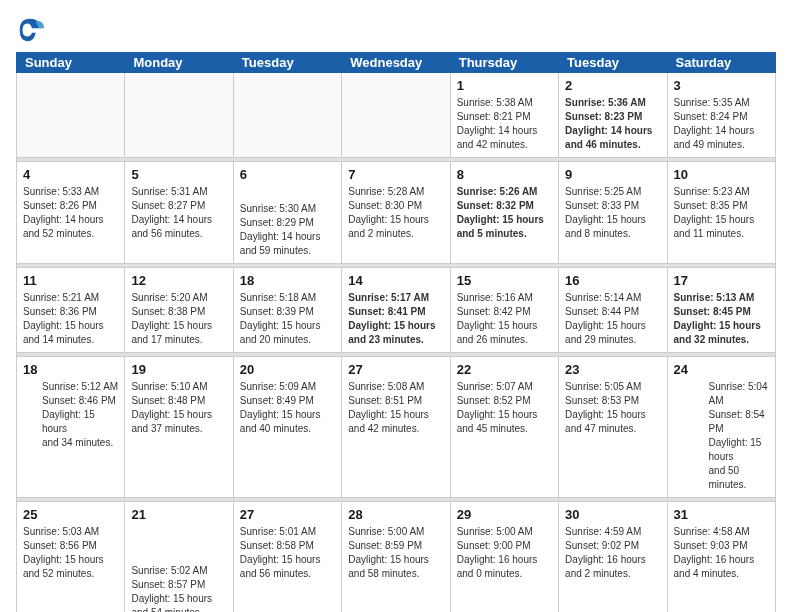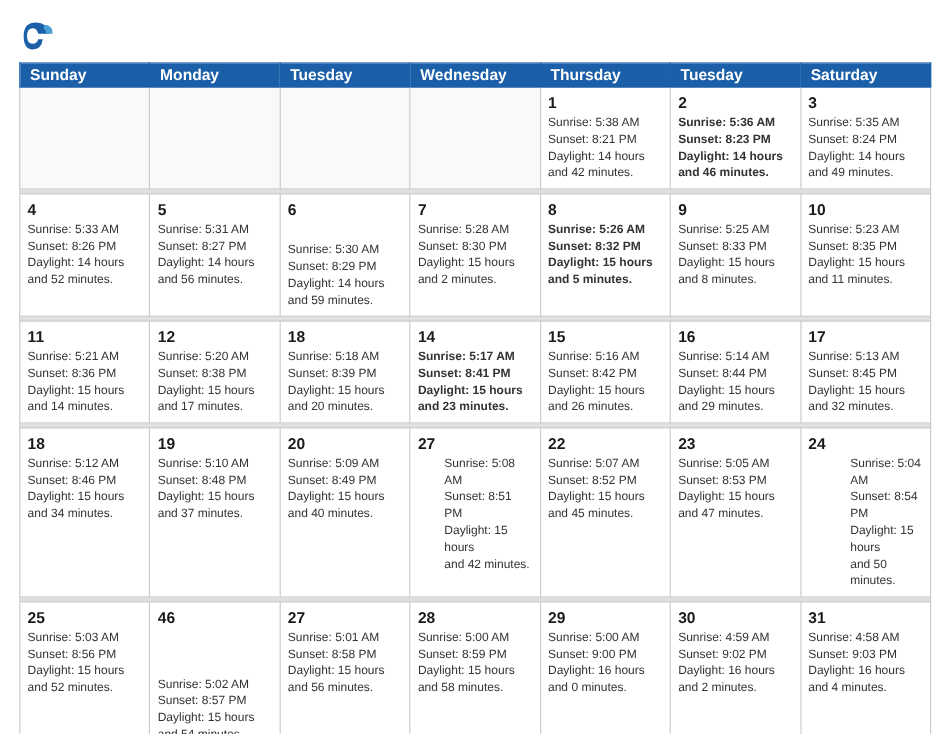--- a/index.html
+++ b/index.html
@@ -238,54 +238,54 @@
         </td>
         <td>
           <span class="day-number">16</span>
           <div class="day-info" style="white-space: pre-line;">Sunrise: 5:14 AM
 Sunset: 8:44 PM
 Daylight: 15 hours
 and 29 minutes.</div>
         </td>
         <td>
           <span class="day-number">17</span>
-          <div class="day-info" style="white-space: pre-line;">Sunrise: 5:13 AM
+          <div class="day-info" style="white-space: pre-line; font-weight: bold;">Sunrise: 5:13 AM
 Sunset: 8:45 PM
 Daylight: 15 hours
 and 32 minutes.</div>
         </td>
       </tr>
       <tr>
         <td colspan="7" style="background: rgb(224, 224, 224); height: 4px; padding: 0px;"></td>
       </tr>
       <tr>
         <td>
           <span class="day-number">18</span>
-          <div class="day-info" style="white-space: pre-line;">Sunrise: 5:12 AM
+          <div class="day-info" style="white-space: pre-line; margin-left: 19px;">Sunrise: 5:12 AM
 Sunset: 8:46 PM
 Daylight: 15 hours
 and 34 minutes.</div>
         </td>
         <td>
           <span class="day-number">19</span>
           <div class="day-info" style="white-space: pre-line;">Sunrise: 5:10 AM
 Sunset: 8:48 PM
 Daylight: 15 hours
 and 37 minutes.</div>
         </td>
         <td>
           <span class="day-number">20</span>
           <div class="day-info" style="white-space: pre-line;">Sunrise: 5:09 AM
 Sunset: 8:49 PM
 Daylight: 15 hours
 and 40 minutes.</div>
         </td>
         <td>
           <span class="day-number">27</span>
-          <div class="day-info" style="white-space: pre-line; margin-left: 22px;">Sunrise: 5:08 AM
+          <div class="day-info" style="white-space: pre-line;">Sunrise: 5:08 AM
 Sunset: 8:51 PM
 Daylight: 15 hours
 and 42 minutes.</div>
         </td>
         <td>
           <span class="day-number">22</span>
           <div class="day-info" style="white-space: pre-line;">Sunrise: 5:07 AM
 Sunset: 8:52 PM
 Daylight: 15 hours
 and 45 minutes.</div>
@@ -310,21 +310,21 @@
       </tr>
       <tr>
         <td>
           <span class="day-number">25</span>
           <div class="day-info" style="white-space: pre-line;">Sunrise: 5:03 AM
 Sunset: 8:56 PM
 Daylight: 15 hours
 and 52 minutes.</div>
         </td>
         <td>
-          <span class="day-number">46</span>
+          <span class="day-number">21</span>
           <div class="day-info" style="white-space: pre-line; margin-top: 42px;">Sunrise: 5:02 AM
 Sunset: 8:57 PM
 Daylight: 15 hours
 and 54 minutes.</div>
         </td>
         <td>
           <span class="day-number">27</span>
           <div class="day-info" style="white-space: pre-line;">Sunrise: 5:01 AM
 Sunset: 8:58 PM
 Daylight: 15 hours

